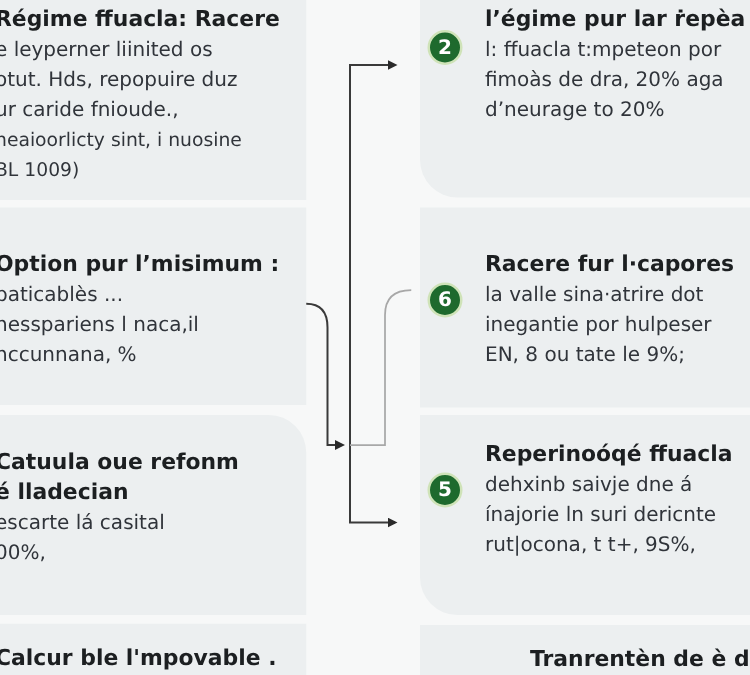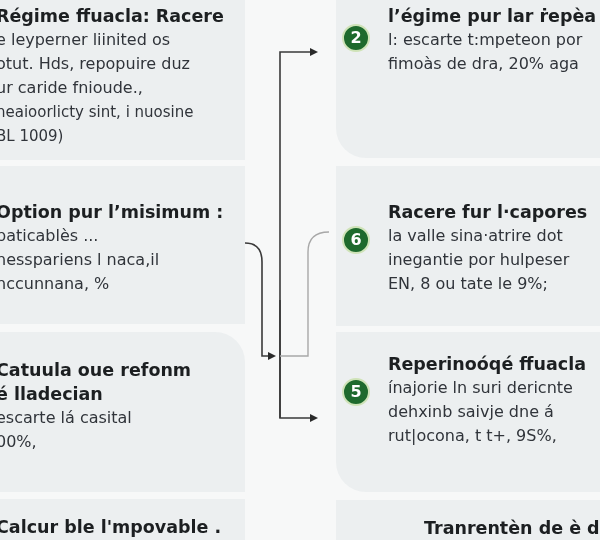--- a/index.html
+++ b/index.html
@@ -81,41 +81,42 @@
 <div class="card card-left" style="top:499px; height:60px;">
   <div class="content" style="top:16px;">
     <div class="title">Calcur ble l'mpovable .</div>
   </div>
 </div>
 
 <div class="card card-right" style="top:-10px; height:168px; border-bottom-left-radius:30px;">
   <div class="badge" style="top:34px;">2</div>
   <div class="content" style="top:14px;">
     <div class="title">l’égime pur lar ṙepèa</div>
-    <div class="line">l: escarte t:mpeteon por</div>
+    <div class="line">l: ffuacla t:mpeteon por</div>
     <div class="line">fimoàs de dra, 20% aga</div>
+    <div class="line">d’neurage to 20%</div>
   </div>
 </div>
 
 <div class="card card-right" style="top:166px; height:160px;">
   <div class="badge" style="top:60px;">6</div>
   <div class="content" style="top:34px;">
     <div class="title">Racere fur l·capores</div>
     <div class="line">la valle sina·atrire dot</div>
     <div class="line">inegantie por hulpeser</div>
     <div class="line">EN, 8 ou tate le 9%;</div>
   </div>
 </div>
 
 <div class="card card-right" style="top:332px; height:160px; border-bottom-left-radius:30px;">
   <div class="badge" style="top:46px;">5</div>
   <div class="content" style="top:20px;">
     <div class="title">Reperinoóqé ffuacla</div>
+    <div class="line">dehxinb saivje dne á</div>
     <div class="line">ínajorie ln suri dericnte</div>
-    <div class="line">dehxinb saivje dne á</div>
     <div class="line">rut|ocona, t t+, 9S%,</div>
   </div>
 </div>
 
 <div class="card card-right" style="top:500px; height:60px;">
   <div class="content" style="top:16px;margin-left:36px;">
     <div class="title">Tranrentèn de è deou</div>
   </div>
 </div>
 

